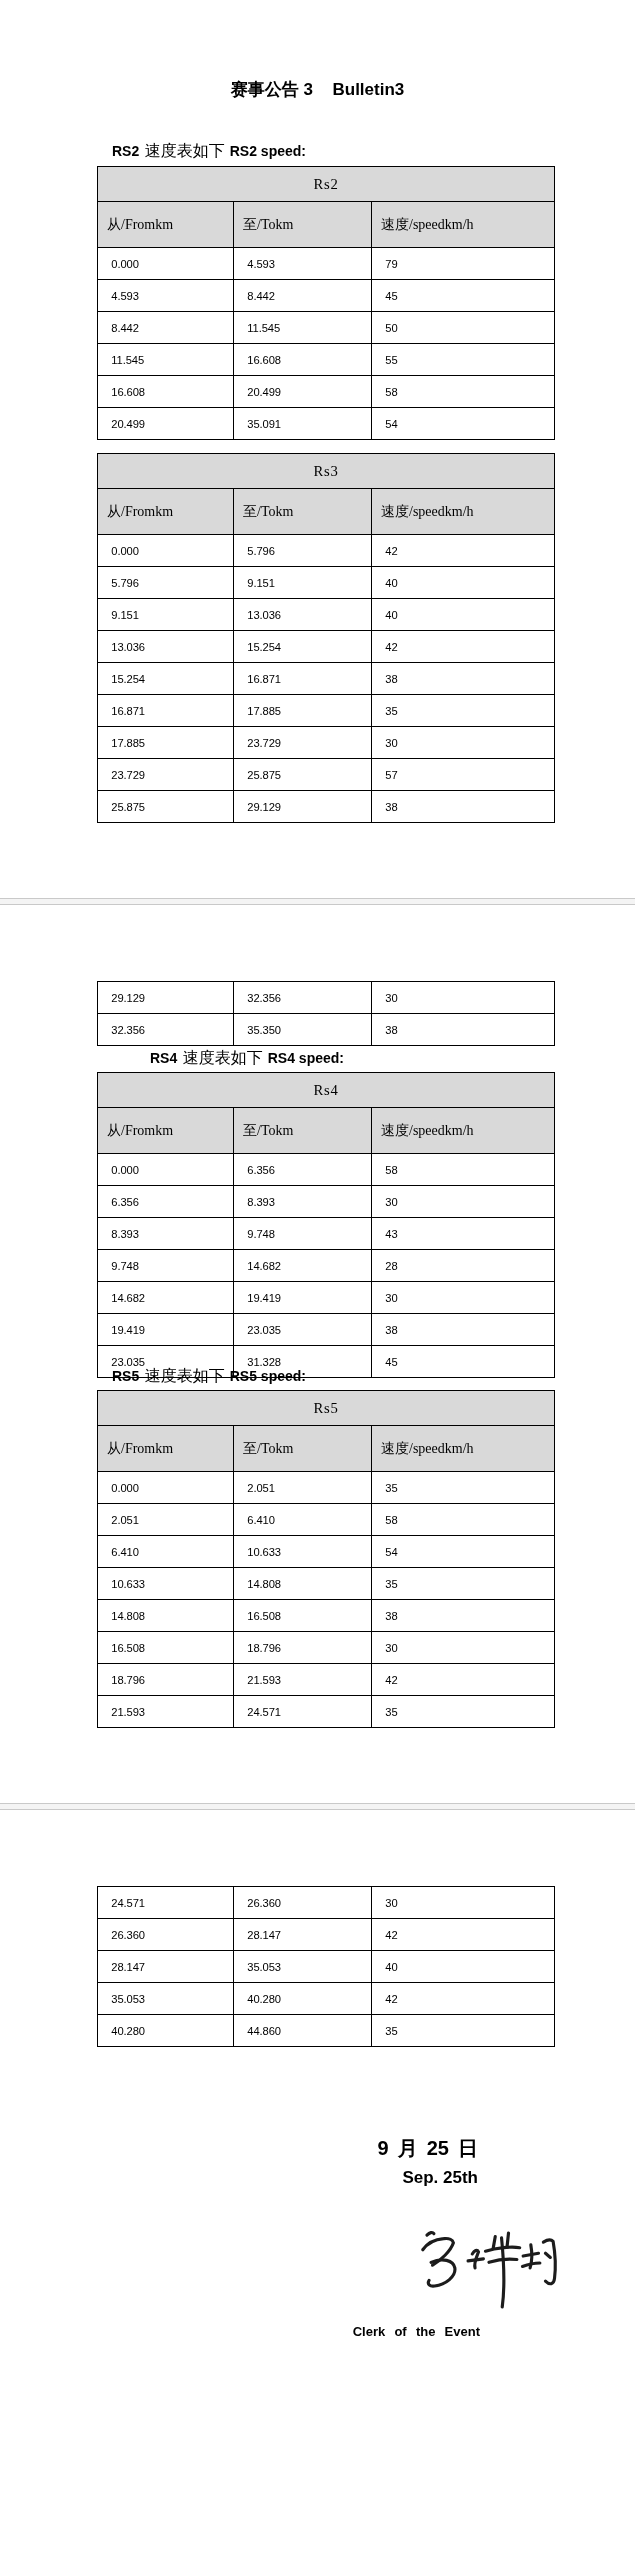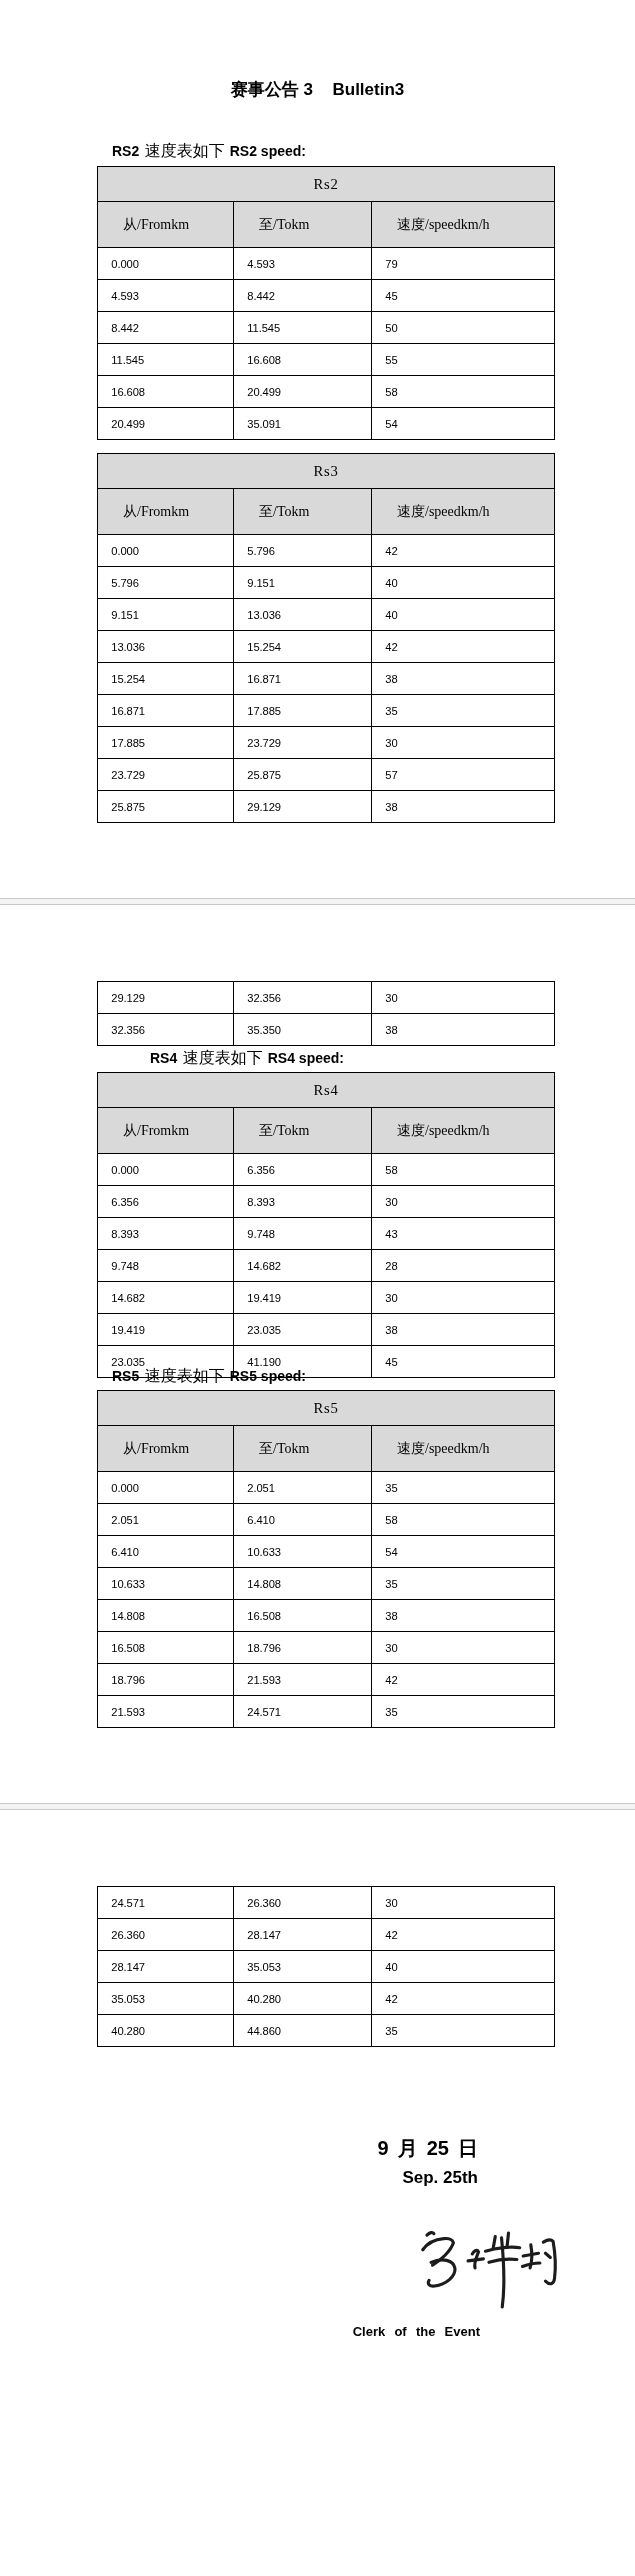--- a/index.html
+++ b/index.html
@@ -16,21 +16,21 @@
   #label-rs3{top:431px;margin-top:48px;}
   #label-rs4{top:1048px;padding-left:38px;}
   #label-rs5{top:1366px;}
 
   table.speed-table{position:absolute;left:97px;width:457px;border-collapse:collapse;
          table-layout:fixed;border:1.4px solid #000;}
   table.speed-table th,table.speed-table td{border:0.7px solid #000;overflow:hidden;}
   th.tbl-title{height:32px;background:#d9d9d9;font-family:"Liberation Serif",serif;
          font-weight:400;font-size:14.7px;text-align:center;letter-spacing:0.7px;}
   th.colh{height:43px;background:#d9d9d9;font-family:"Liberation Serif",serif;
-         font-weight:400;font-size:14px;text-align:left;padding-left:25px;margin-left:48px;}
+         font-weight:400;font-size:14px;text-align:left;padding-left:9px;margin-left:48px;}
   table.speed-table tbody td{height:29px;font-size:11.2px;padding-left:13.3px;
          letter-spacing:-0.1px;vertical-align:middle;}
   #table-rs2{top:166px;}
   #table-rs3{top:453px;}
   #table-rs3-cont{top:981px;}
   #table-rs4{top:1072px;}
   #table-rs5{top:1390px;}
   #table-rs5-cont{top:1886px;}
 
   .page-break{position:absolute;left:0;width:635px;height:4.9px;background:#f4f4f4;
@@ -243,21 +243,21 @@
           <td>19.419</td>
           <td>30</td>
         </tr>
         <tr>
           <td>19.419</td>
           <td>23.035</td>
           <td>38</td>
         </tr>
         <tr>
           <td>23.035</td>
-          <td>41.190</td>
+          <td>31.328</td>
           <td>45</td>
         </tr>
       </tbody>
   </table>
 
   <div class="sec-label" id="label-rs5">
     <span>RS5</span><span class="zh">速度表如下</span><span>RS5 speed:</span>
   </div>
 
   <table class="speed-table" id="table-rs5">

